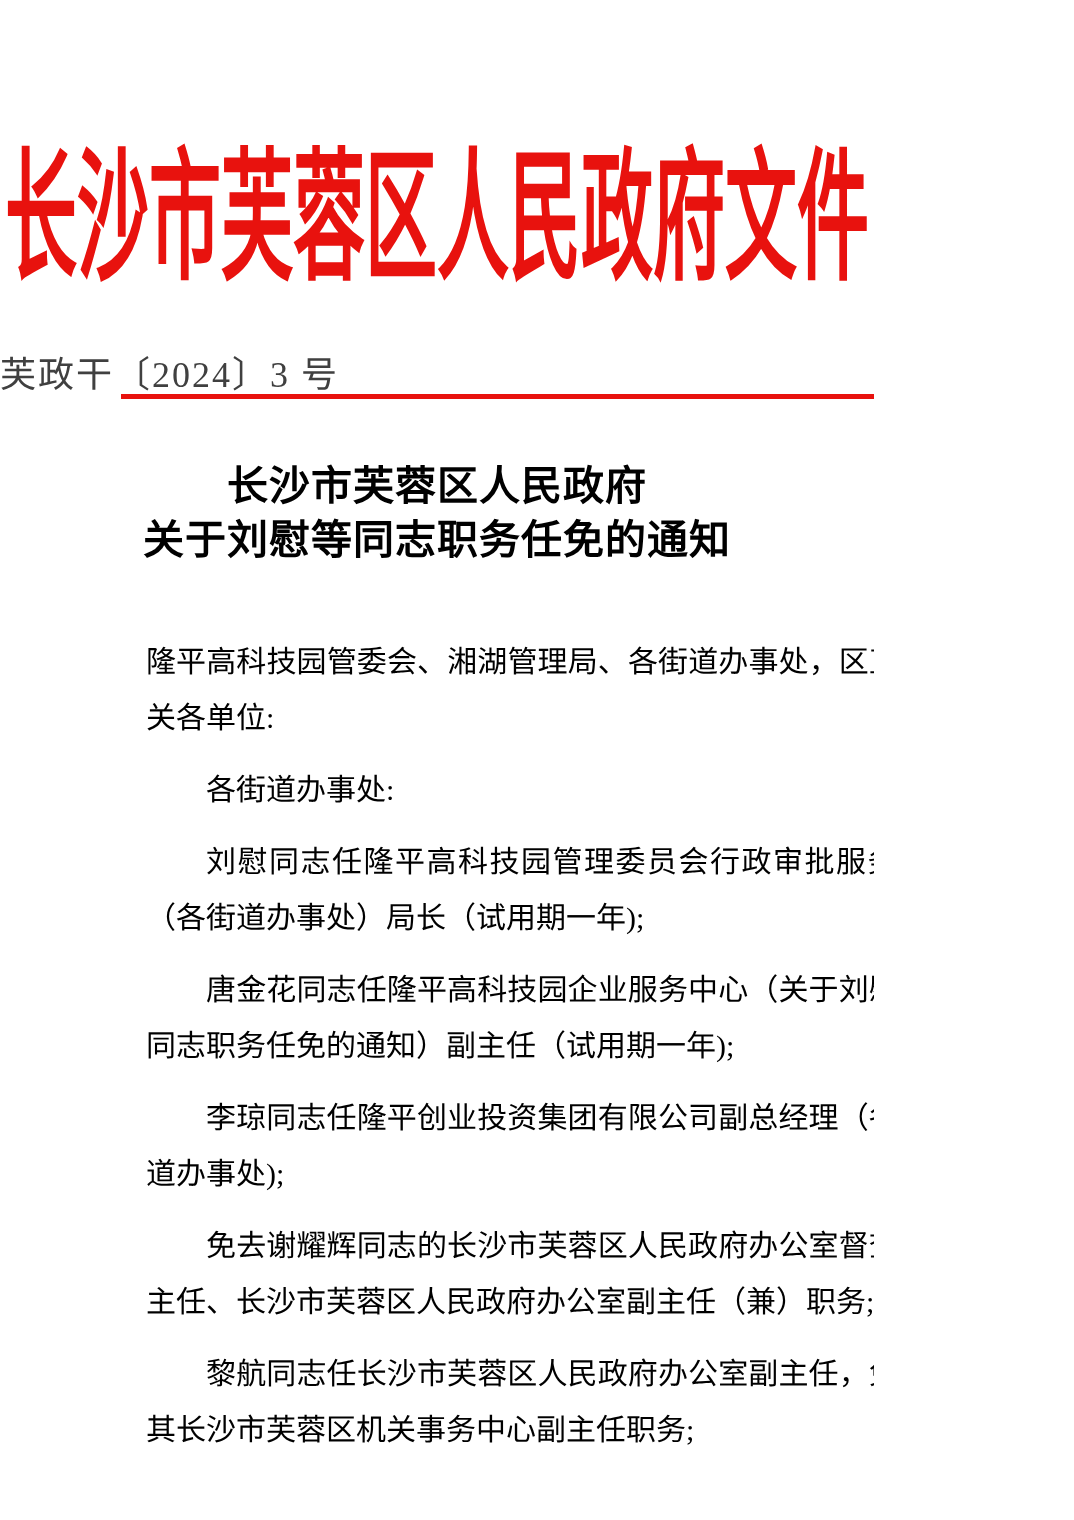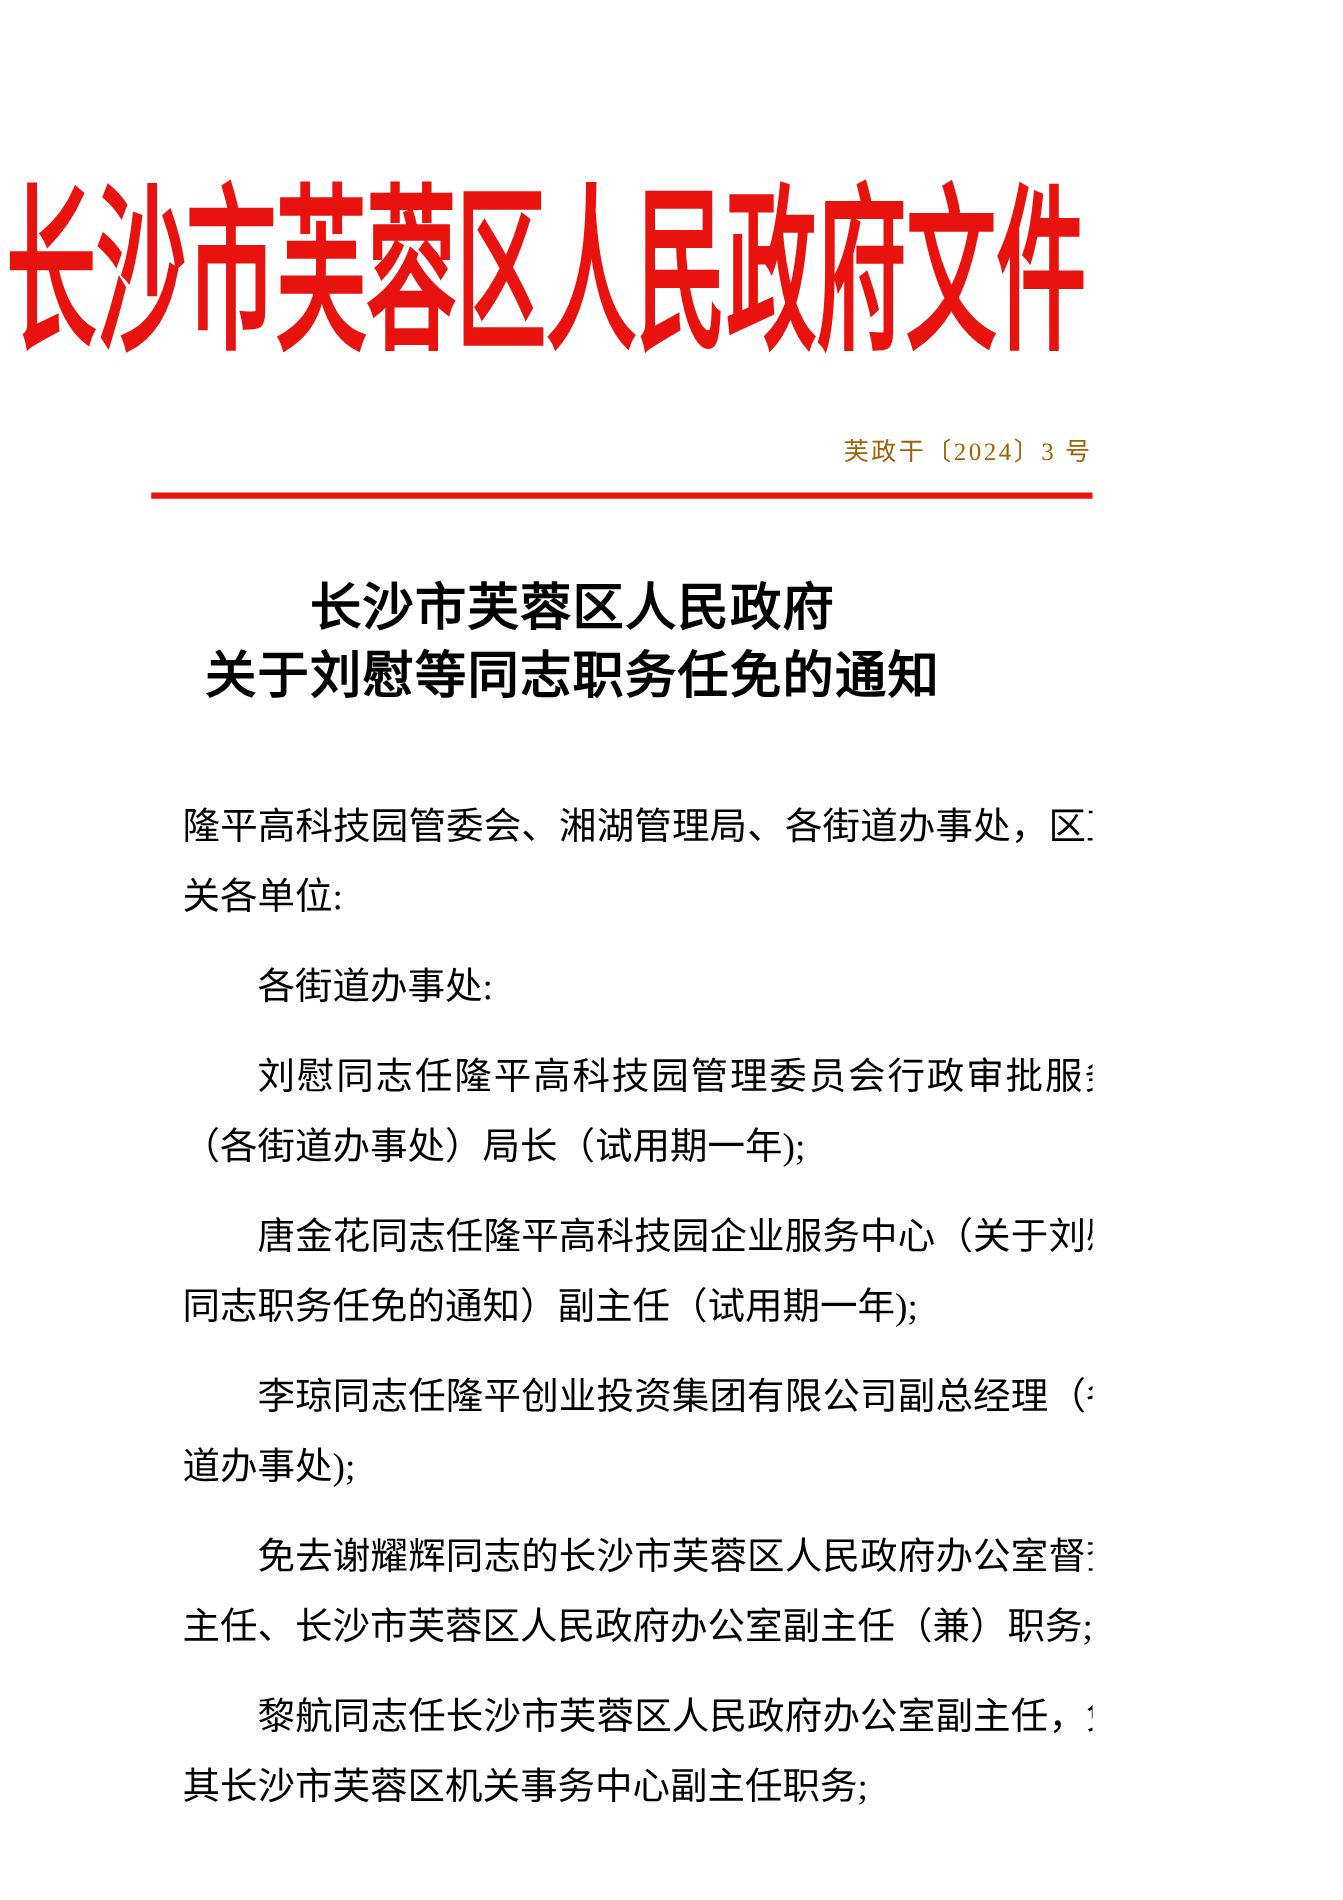--- a/index.html
+++ b/index.html
@@ -34,23 +34,23 @@
     letter-spacing: 0px;
     transform: scaleY(1.98);
     transform-origin: center top;
     line-height: 1;
   }
   .doc-number {
     position: absolute;
     top: 345px;
     left: 0;
     width: 100%;
-    text-align: right;
-    font-size: 20px;
-    color: #a16207;
+    text-align: left;
+    font-size: 36px;
+    color: #404040;
     letter-spacing: 2px;
   }
   .red-rule {
     position: absolute;
     top: 394px;
     left: 121px;
     width: 833px;
     height: 5px;
     background: #e8120e;
   }
@@ -58,21 +58,20 @@
     position: absolute;
     top: 459px;
     left: 0;
     width: 100%;
     text-align: center;
     font-weight: bold;
     font-size: 41px;
     line-height: 54px;
     color: #000000;
     letter-spacing: 1px;
-    padding-left: 21px;
   }
   .body-block {
     position: absolute;
     top: 618px;
     left: 130px;
     width: 815px;
     font-size: 30px;
     line-height: 56px;
     color: #000000;
     text-align: justify;

